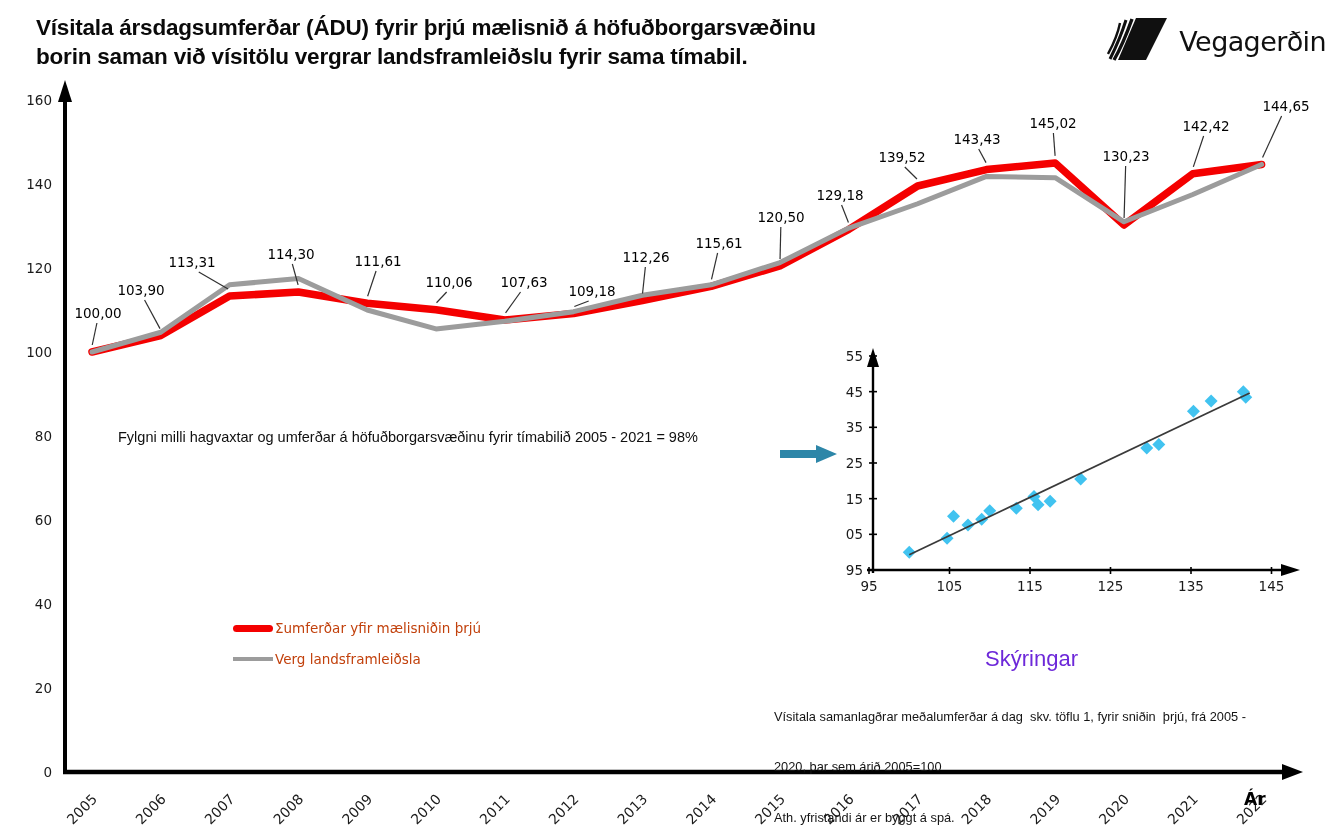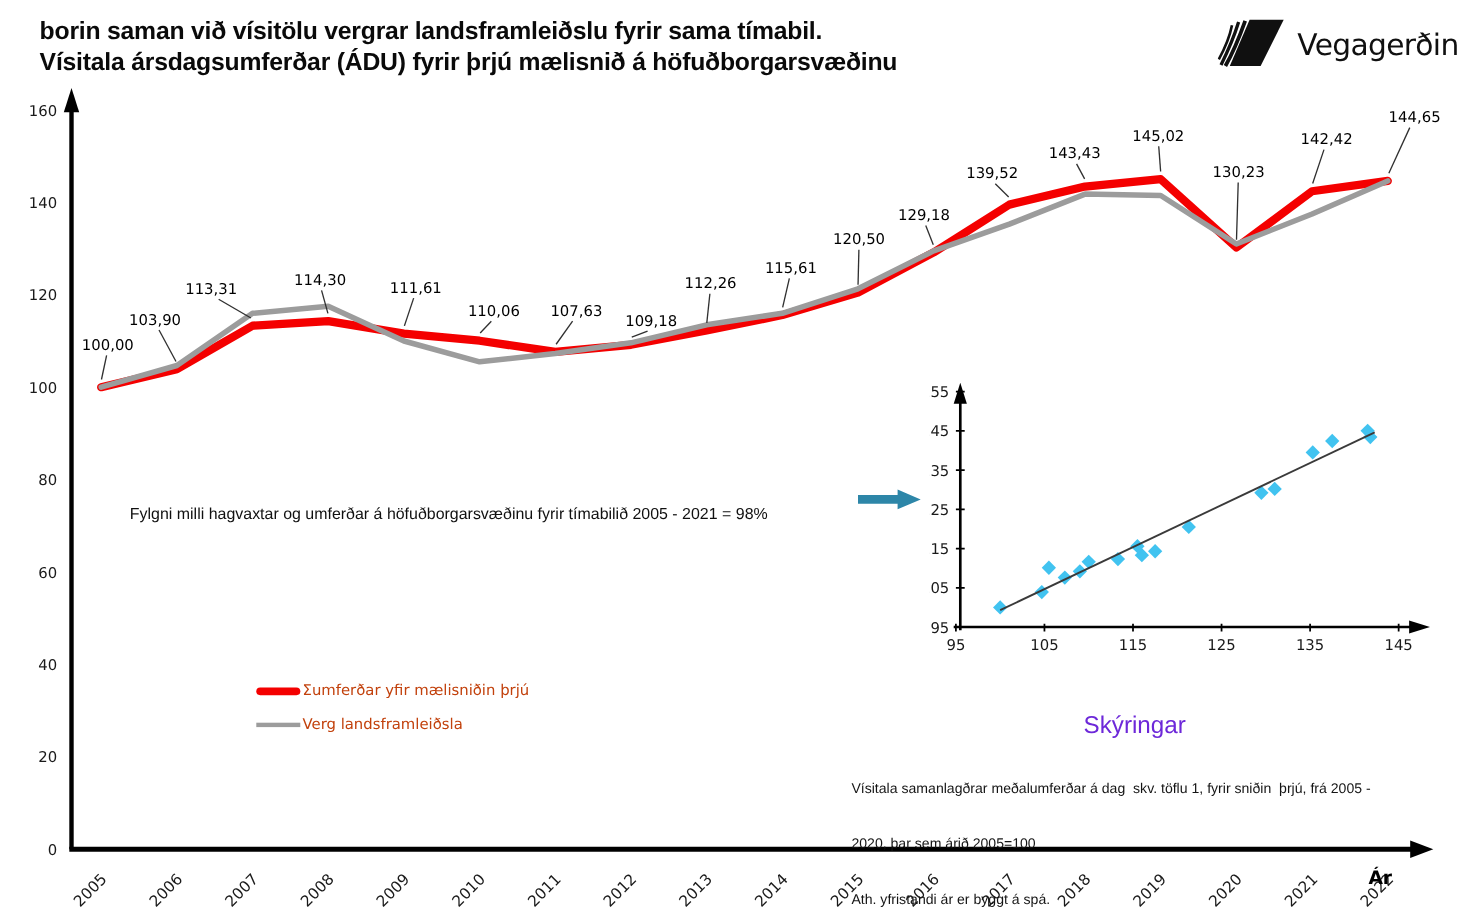--- a/index.html
+++ b/index.html
@@ -7,42 +7,42 @@
         font-family:"DejaVu Sans",sans-serif;color:#0d0d0d;}
   .title{position:absolute;left:36px;top:13px;font-family:"Liberation Sans",sans-serif;
          font-weight:bold;font-size:22.5px;line-height:1.3;color:#0a0a0a;letter-spacing:-0.2px;}
   .logo{position:absolute;right:14px;top:16px;display:flex;align-items:center;gap:10px;}
   .logo-text{font-family:"DejaVu Sans",sans-serif;font-weight:normal;font-size:27px;color:#101010;letter-spacing:-0.6px;}
   svg.main{position:absolute;left:0;top:0;}
   .tick{font-size:13.5px;fill:#1a1a1a;}
   .year{font-size:14px;fill:#1a1a1a;}
   .dlabel{font-size:13.5px;fill:#000;}
   .itick{font-size:13.5px;fill:#1a1a1a;}
-  .annotation{position:absolute;left:118px;top:460px;font-family:"Liberation Sans",sans-serif;
+  .annotation{position:absolute;left:118px;top:429px;font-family:"Liberation Sans",sans-serif;
               font-size:14.5px;color:#101010;}
   .legend{position:absolute;left:233px;top:620px;}
   .legend-row{display:flex;align-items:center;margin-bottom:15px;}
   .swatch-red{width:40px;height:7px;border-radius:4px;}
   .swatch-gray{width:40px;height:4.5px;}
   .legend-label{font-size:13.5px;color:#c2410c;margin-left:2px;}
   .inset{position:absolute;left:845px;top:333px;}
   .inset-arrow{position:absolute;left:780px;top:444px;}
   .notes{position:absolute;left:774px;top:646px;width:515px;font-family:"Liberation Sans",sans-serif;}
   .notes-heading{text-align:center;font-size:22px;font-weight:400;color:#6d28d9;margin:0 0 3px 0;}
   .notes-body{font-size:12.8px;line-height:1.32;color:#141414;white-space:pre-wrap;}
   .ar-label{position:absolute;left:1244px;top:789px;font-weight:bold;font-size:17px;color:#000;}
 </style>
 </head>
 <body>
 
 <div class="page">
 
   <div class="title">
+    <div>Vísitala ársdagsumferðar (ÁDU) fyrir þrjú mælisnið á höfuðborgarsvæðinu</div>
     <div>borin saman við vísitölu vergrar landsframleiðslu fyrir sama tímabil.</div>
-    <div>Vísitala ársdagsumferðar (ÁDU) fyrir þrjú mælisnið á höfuðborgarsvæðinu</div>
   </div>
 
   <div class="logo">
     <span>
       <svg width="62" height="46" viewBox="0 0 62 46">
         <path d="M13 7 C11 17 7 27 1 38" stroke="#101010" stroke-width="2.4" fill="none"></path>
         <path d="M19 4 C15 17 10 29 3 43" stroke="#101010" stroke-width="3" fill="none"></path>
         <path d="M25 3 C20 17 15 30 7 44" stroke="#101010" stroke-width="3.4" fill="none"></path>
         <polygon points="29,2 60,2 39,44 11,44" fill="#101010"></polygon>
       </svg>

